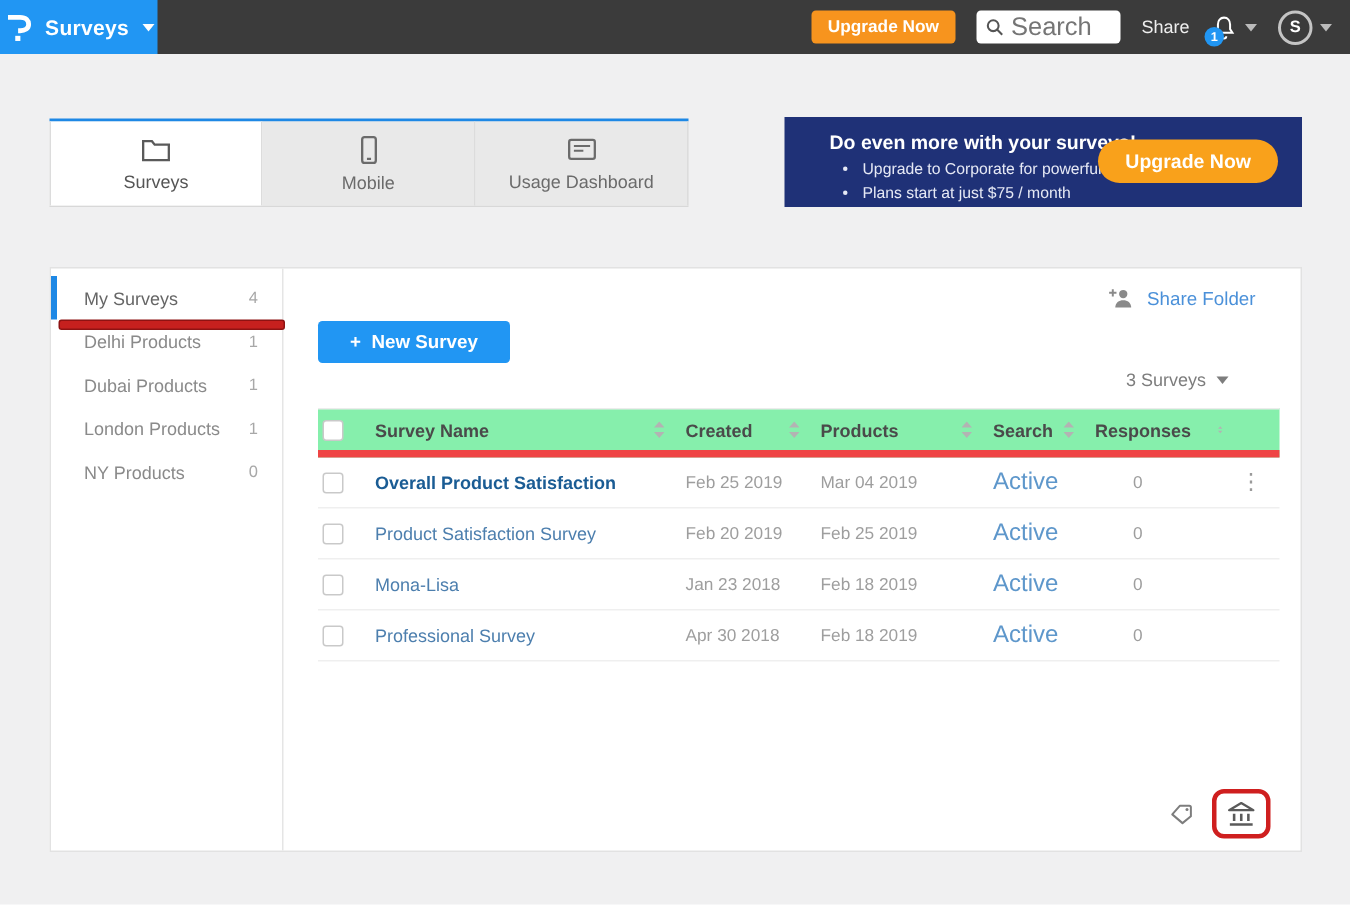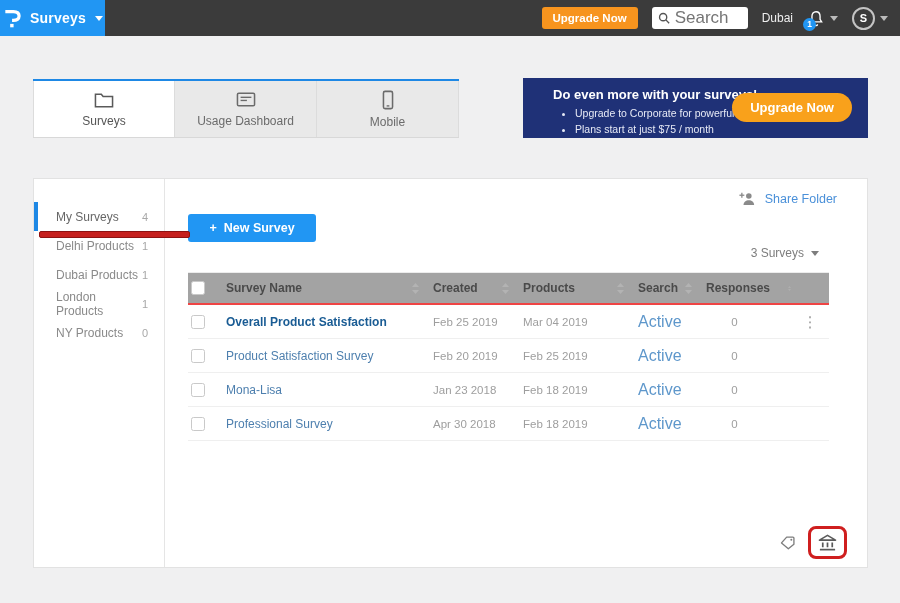--- a/index.html
+++ b/index.html
@@ -34,40 +34,40 @@
   .tab-label { font-size:12px; }
   
   .banner { position:absolute; left:523px; top:78px; width:345px; height:60px; background:#1f3177; color:#fff; padding:9px 0 0 30px; }
   .banner-title { font-size:13px; font-weight:700; }
   .banner ul { list-style:disc; margin:3px 0 0 22px; }
   .banner li { font-size:10.5px; color:#e6e9f5; line-height:1.55; }
   .btn-upgrade-banner { position:absolute; right:16px; top:15px; background:#f9a11b; border:none; border-radius:15px; color:#fff; font-size:13px; font-weight:700; padding:7px 18px; cursor:pointer; }
   
   .card { position:absolute; left:33px; top:178px; width:835px; height:390px; background:#fff; border:1px solid #e2e2e2; display:flex; }
   
-  .sidebar { position:relative; width:131px; border-right:1px solid #e5e5e5; display:flex; flex-direction:column; padding-top:23px; }
+  .sidebar { position:relative; width:155px; border-right:1px solid #e5e5e5; display:flex; flex-direction:column; padding-top:5px; }
   .folder-item { position:relative; height:29px; display:flex; align-items:center; padding:0 16px 0 22px; cursor:pointer; }
   .folder-name { font-size:12px; color:#8a8a8a; }
   .folder-item.active .folder-name { color:#666; }
   .folder-count { margin-left:auto; font-size:11px; color:#a8a8a8; }
   .folder-item.active::before { content:""; position:absolute; left:0; top:0; width:4px; height:100%; background:#1e88e5; }
   .annotation-underline { position:absolute; left:5px; top:29px; width:151px; height:7px; background:#c6201e; border:1px solid #8e1212; border-radius:2px; z-index:5; }
   .add-folder { position:absolute; left:0; bottom:0; width:100%; height:41px; background:#ececec; border-top:1px solid #dcdcdc; display:flex; align-items:center; gap:12px; padding-left:20px; cursor:pointer; }
   .add-folder-label { font-size:12px; color:#7d7d7d; }
   
   .content { position:relative; flex:1; }
   .share-folder { position:absolute; top:12px; right:30px; display:flex; align-items:center; gap:8px; cursor:pointer; }
   .share-folder-label { color:#4a90d9; font-size:12.5px; }
   .btn-new-survey { position:absolute; left:23px; top:35px; width:128px; height:28px; background:#2196f3; color:#fff; border:none; border-radius:3px; font-size:12.5px; font-weight:700; cursor:pointer; display:flex; align-items:center; justify-content:center; gap:7px; }
   .surveys-count { position:absolute; top:67px; right:48px; display:flex; align-items:center; gap:7px; font-size:12px; color:#7d7d7d; cursor:pointer; }
   .surveys-count .caret { color:#7d7d7d; }
   
   .table { position:absolute; left:23px; top:93px; width:641px; }
   .trow { display:grid; grid-template-columns:38px 207px 90px 115px 68px 85px 1fr; align-items:center; height:34px; border-bottom:1px solid #efefef; }
-  .trow.thead { height:33px; background:#a3a3a3; border-top:1px solid #ececec; border-bottom:2px solid #ef4444; }
+  .trow.thead { height:33px; background:#86efac; border-top:1px solid #ececec; border-bottom:5px solid #ef4444; }
   .hcell { display:flex; align-items:center; justify-content:space-between; padding-right:14px; font-size:12px; font-weight:700; color:#4a4a4a; }
   .hcell.tight { justify-content:space-between; gap:18px; padding-right:0; }
   .checkbox { width:14px; height:14px; border:1.6px solid #c9c9c9; border-radius:2.5px; background:#fff; cursor:pointer; margin-left:3px; }
   .cell-name { font-size:12px; color:#4d7fae; cursor:pointer; }
   .cell-name.bold { font-weight:700; color:#1a5c94; }
   .cell-date { font-size:11.5px; color:#9e9e9e; }
   .cell-status { font-size:16px; color:#5e97cb; }
   .cell-resp { font-size:11.5px; color:#9e9e9e; text-align:center; padding-right:28px; }
   .kebab { font-size:15px; color:#9a9a9a; text-align:center; cursor:pointer; line-height:1; }
   
@@ -90,21 +90,21 @@
   </div>
   <div class="topbar-right">
     <button class="btn-upgrade-top">Upgrade Now</button>
     <div class="search-box">
       <svg width="12" height="12" viewBox="0 0 14 14">
         <circle cx="6" cy="6" r="4.2" fill="none" stroke="#555" stroke-width="1.6"></circle>
         <line x1="9.2" y1="9.2" x2="13" y2="13" stroke="#555" stroke-width="1.6"></line>
       </svg>
       <input type="text" placeholder="Search" style="">
     </div>
-    <span class="help-link">Dubai</span>
+    <span class="help-link">Share</span>
     <div class="bell-wrap">
       <svg width="18" height="19" viewBox="0 0 24 24">
         <path d="M12 3 C8.6 3 6.6 5.6 6.6 9 v4.2 L4.5 16.5 h15 L17.4 13.2 V9 C17.4 5.6 15.4 3 12 3 Z" fill="none" stroke="#fff" stroke-width="1.8"></path>
         <path d="M10 19.5 a2 2 0 0 0 4 0" fill="none" stroke="#fff" stroke-width="1.8"></path>
       </svg>
       <span class="badge">1</span>
       <span class="caret"></span>
     </div>
     <div class="avatar-wrap">
       <span class="avatar">S</span>
@@ -114,33 +114,33 @@
 </header>
 
 <nav class="tabstrip">
   <div class="tab active">
     <svg width="22" height="18" viewBox="0 0 24 20">
       <path d="M2.5 17.5 V3.5 h6.5 l2 2.5 h10.5 v11.5 z" fill="none" stroke="#5a5a5a" stroke-width="1.7"></path>
     </svg>
     <span class="tab-label">Surveys</span>
   </div>
   <div class="tab">
+    <svg width="14" height="20" viewBox="0 0 14 22">
+      <rect x="2" y="1.5" width="10" height="19" rx="1.8" fill="none" stroke="#6b6b6b" stroke-width="1.7"></rect>
+      <line x1="5.5" y1="17.5" x2="8.5" y2="17.5" stroke="#6b6b6b" stroke-width="1.5"></line>
+    </svg>
+    <span class="tab-label">Mobile</span>
+  </div>
+  <div class="tab">
     <svg width="22" height="18" viewBox="0 0 24 20">
       <rect x="2.5" y="2.5" width="19" height="14" rx="1.5" fill="none" stroke="#6b6b6b" stroke-width="1.7"></rect>
       <line x1="6" y1="7" x2="18" y2="7" stroke="#6b6b6b" stroke-width="1.5"></line>
       <line x1="6" y1="10.5" x2="13" y2="10.5" stroke="#6b6b6b" stroke-width="1.5"></line>
     </svg>
     <span class="tab-label">Usage Dashboard</span>
-  </div>
-  <div class="tab">
-    <svg width="14" height="20" viewBox="0 0 14 22">
-      <rect x="2" y="1.5" width="10" height="19" rx="1.8" fill="none" stroke="#6b6b6b" stroke-width="1.7"></rect>
-      <line x1="5.5" y1="17.5" x2="8.5" y2="17.5" stroke="#6b6b6b" stroke-width="1.5"></line>
-    </svg>
-    <span class="tab-label">Mobile</span>
   </div>
 </nav>
 
 <section class="banner">
   <div class="banner-title">Do even more with your surveys!</div>
   <ul>
     <li>Upgrade to Corporate for powerful tools</li>
     <li>Plans start at just $75 / month</li>
   </ul>
   <button class="btn-upgrade-banner">Upgrade Now</button>

